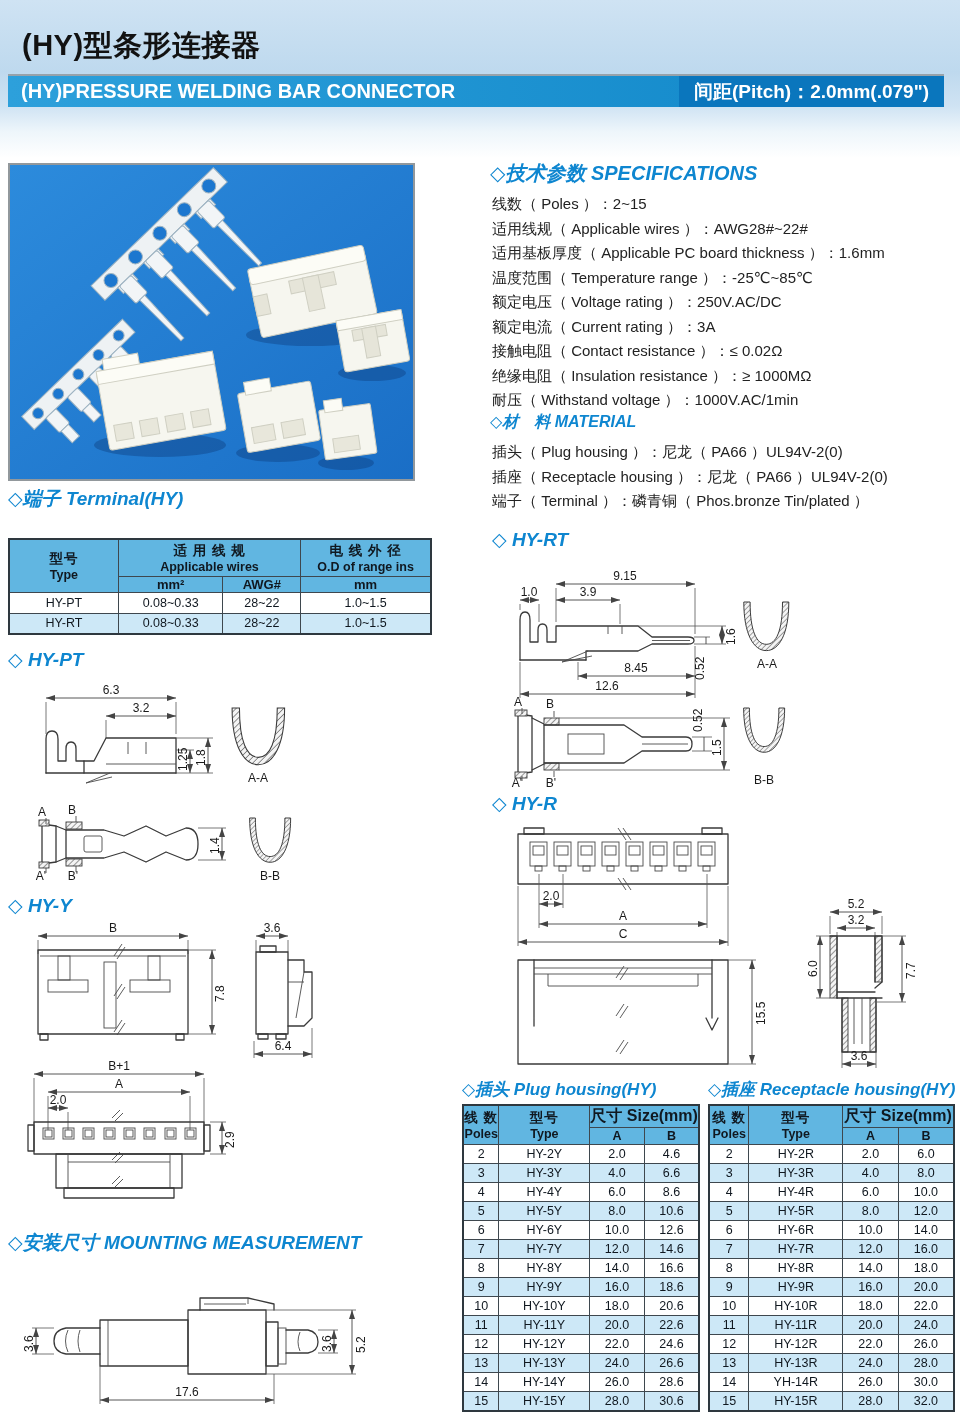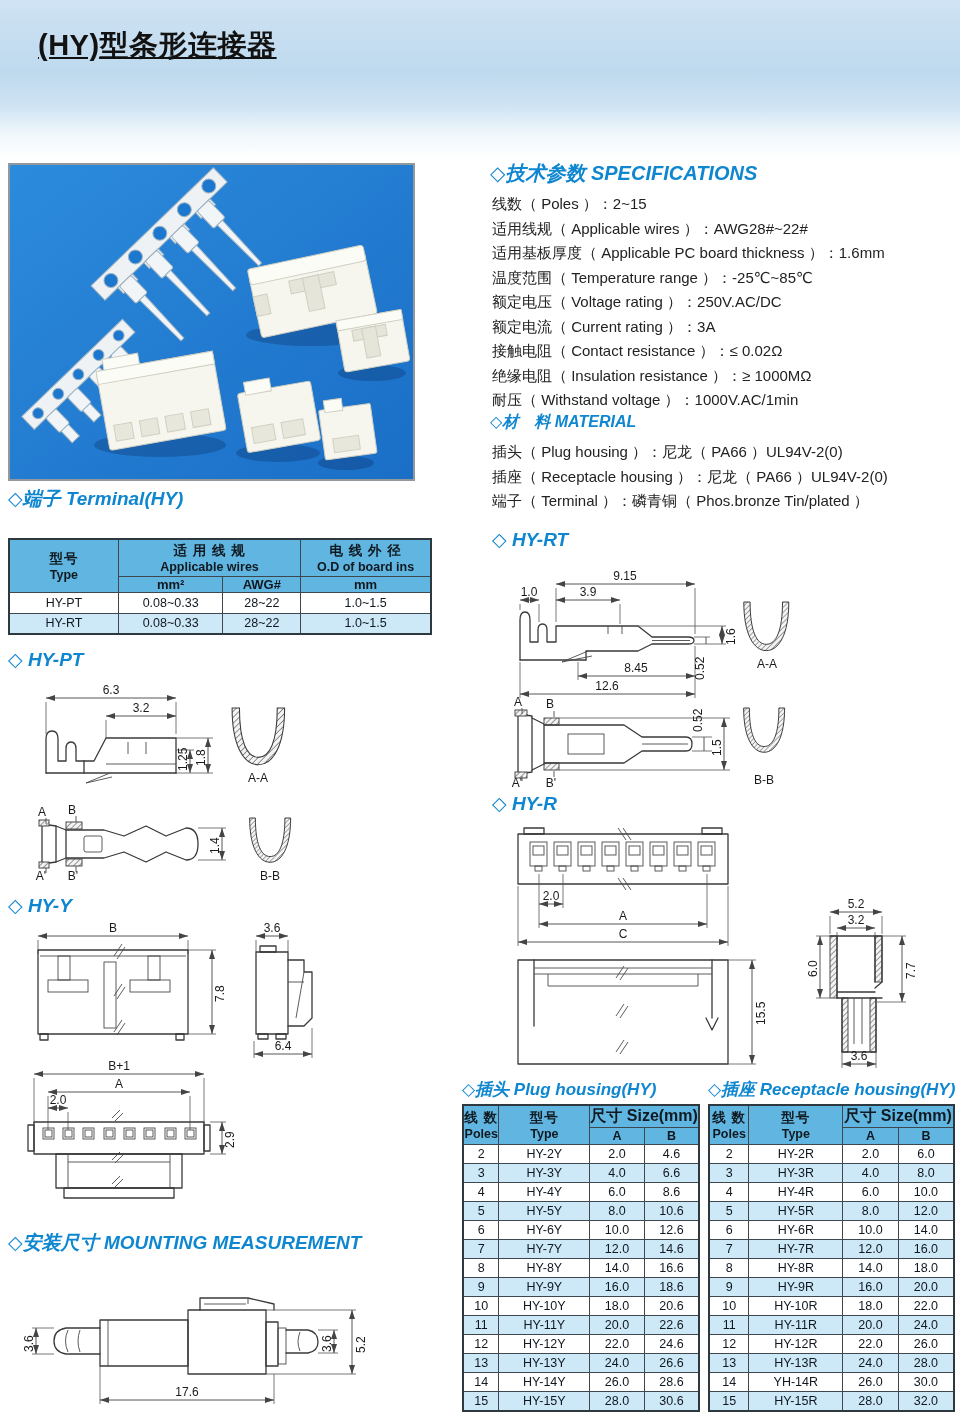--- a/index.html
+++ b/index.html
@@ -1,21 +1,21 @@
 <!DOCTYPE html>
 <html style="--accent-blue: #0e86d0; --bar-blue-light: #2da0db; --bar-blue-dark: #0f86c8; --pitch-bg: #0a76bd; --table-header-bg: #61b6e1; --row-alt: #cde8f7; --photo-blue: #1c77cf;"><head>
 <meta charset="utf-8">
 <style>
   * { margin:0; padding:0; box-sizing:border-box; }
   html,body { width:960px; }
   body { font-family:"Liberation Sans","DejaVu Sans",sans-serif; background:#fff; }
   #page { position:relative; width:960px; height:1414px; overflow:hidden;
           background:linear-gradient(180deg,#cfe3f3 0px,#bed9ee 72px,#cfe3f3 106px,#eef6fb 132px,#ffffff 158px); }
 
-  h1.title { position:absolute; left:38px; top:26px; font-size:29px; font-weight:bold; color:#121212; letter-spacing:.5px;text-decoration:underline; }
+  h1.title { position:absolute; left:22px; top:26px; font-size:29px; font-weight:bold; color:#121212; letter-spacing:.5px; }
 
   .bluebar { position:absolute; left:8px; top:74px; width:936px; height:33px;
              background:linear-gradient(90deg,var(--bar-blue-light,#2da0db),var(--bar-blue-dark,#0f86c8));
              border-top:2px solid #97a2aa; display:flex; align-items:center; color:#fff; font-weight:bold; }
   .bluebar .sub { flex:1; font-size:20px; padding-left:13px; white-space:nowrap; }
   .bluebar .pitch { background:var(--pitch-bg,#0a76bd); height:100%; display:flex; align-items:center;
                     padding:0 15px; font-size:19px; white-space:nowrap; }
 
   .photo { position:absolute; left:8px; top:163px; width:407px; height:318px; border:2px solid #92989c; background:#1c77cf; }
   .photo svg { display:block; }
@@ -70,20 +70,24 @@
       </pattern>
       <linearGradient id="pbg" x1="0" y1="0" x2="1" y2="1">
         <stop offset="0" stop-color="#2c8bdc"></stop>
         <stop offset="1" stop-color="#1a6ec6"></stop>
       </linearGradient>
       <path id="uband" d="M2,0 C2,36 13,54 27,54 C41,54 52,36 52,0 L45,0 C45,32 38,47 27,47 C16,47 9,32 9,0 Z"></path>
     </defs>
   </svg>
 
   <h1 class="title">(HY)型条形连接器</h1>
+  <div class="bluebar">
+    <span class="sub">(HY)PRESSURE WELDING BAR CONNECTOR</span>
+    <span class="pitch">间距(Pitch)：2.0mm(.079")</span>
+  </div>
 
   <div class="photo">
     <svg width="403" height="314" viewBox="0 0 403 314">
       <rect x="0" y="0" width="403" height="314" fill="url(#pbg)"></rect>
       <g fill="rgba(8,40,96,0.30)">
         <ellipse cx="300" cy="170" rx="64" ry="11"></ellipse>
         <ellipse cx="150" cy="280" rx="66" ry="12"></ellipse>
         <ellipse cx="268" cy="288" rx="42" ry="9"></ellipse>
         <ellipse cx="336" cy="298" rx="28" ry="7"></ellipse>
         <ellipse cx="362" cy="208" rx="34" ry="8"></ellipse>
@@ -200,21 +204,21 @@
         <th rowspan="2">
             <span class="cn">型号</span>
             <span class="en">Type</span>
           </th>
         <th colspan="2">
             <span class="cn">适 用 线 规</span>
             <span class="en">Applicable wires</span>
           </th>
         <th>
             <span class="cn">电 线 外 径</span>
-            <span class="en">O.D of board ins</span>
+            <span class="en">O.D of range ins</span>
           </th>
       </tr>
       <tr class="r2">
         <th>mm²</th>
         <th>AWG#</th>
         <th>mm</th>
       </tr>
     </thead>
     <tbody>
         <tr>

